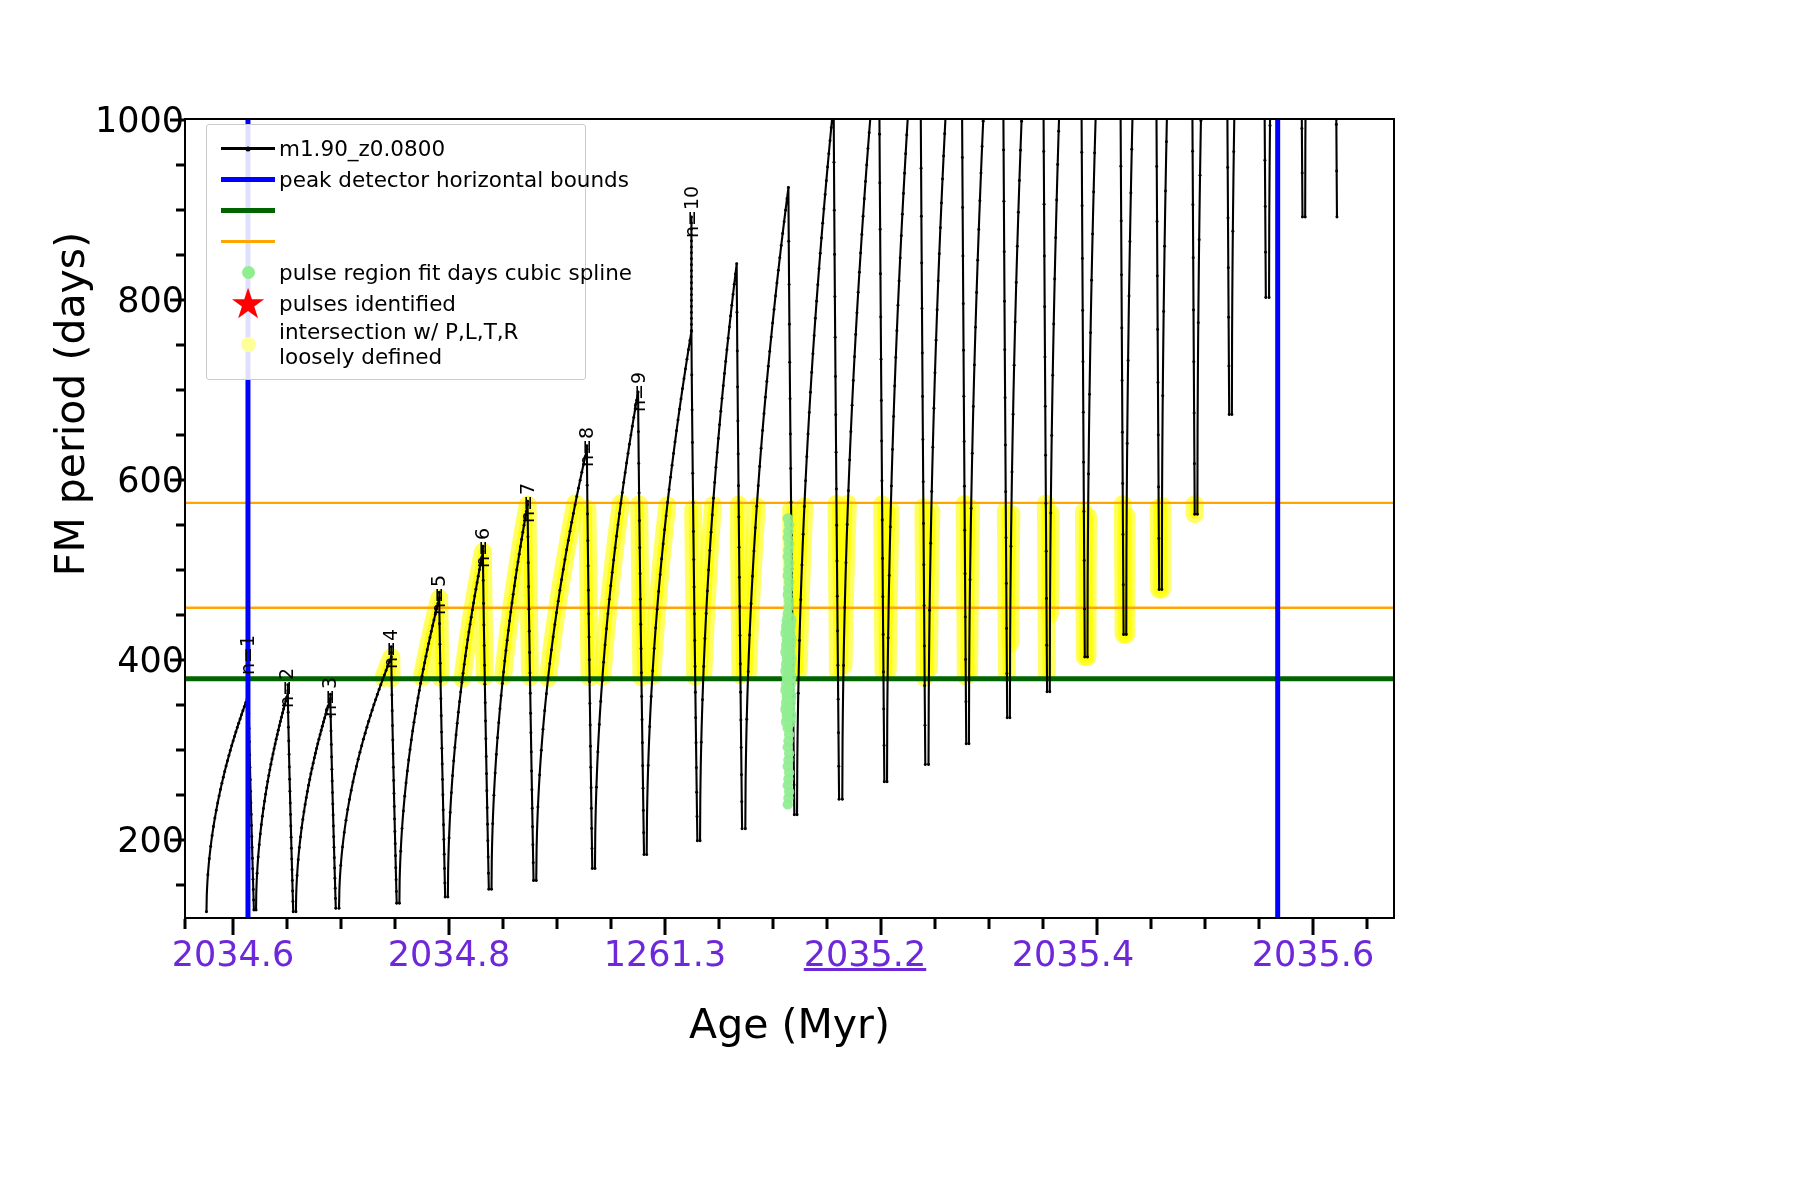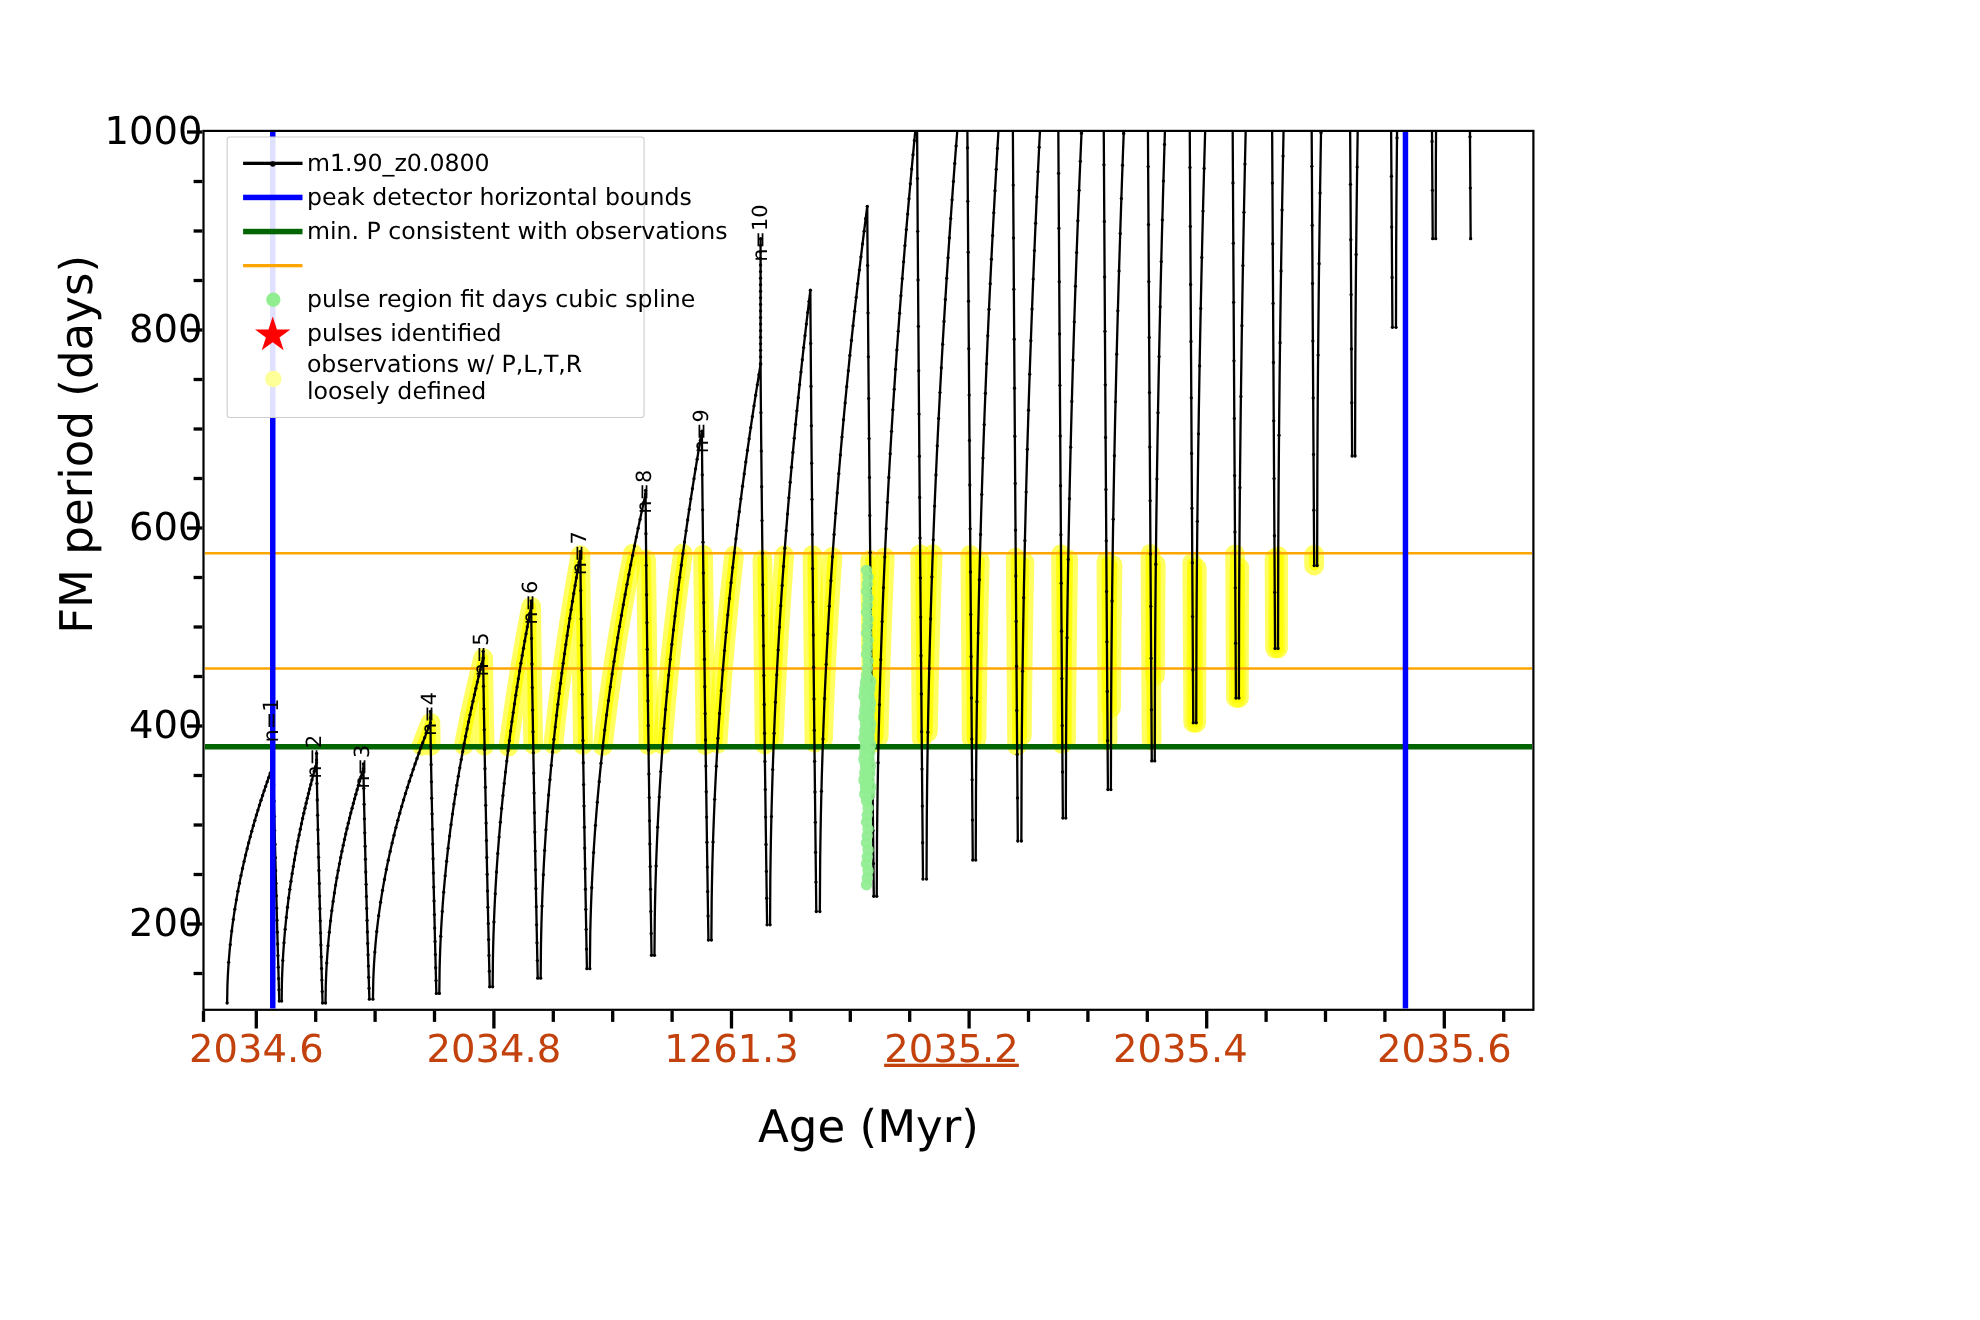--- a/index.html
+++ b/index.html
@@ -58,21 +58,21 @@
     left:184px; top:1000px; width:1211px;
     text-align:center;
     font-size:41px;
     color:#000;
     white-space:nowrap;
   }
   .xtick-label{
     position:absolute;
     top:934px;
     font-size:35px;
-    color:#c2410c;
+    color:#6d28d9;
     white-space:nowrap;
     transform:translateX(-50%);
   }
   .xtick-major{
     position:absolute;
     top:919px;
     width:3px;height:16px;background:#000;
     transform:translateX(-50%);
   }
   .xtick-minor{
@@ -1327,21 +1327,20 @@
     <div class="legend-row">
       <span class="legend-key">
         <span class="key-line" style="background:#0000ff;height:5px;"></span>
       </span>
       <span class="legend-text">peak detector horizontal bounds</span>
     </div>
     <div class="legend-row">
       <span class="legend-key">
         <span class="key-line" style="background:#006400;height:5px;"></span>
       </span>
-      <span class="legend-text">min. P consistent with observations</span>
     </div>
     <div class="legend-row">
       <span class="legend-key">
         <span class="key-line" style="background:#ffa500;height:3px;"></span>
       </span>
     </div>
     <div class="legend-row">
       <span class="legend-key">
         <span class="key-dot" style="background:#90ee90;"></span>
       </span>
@@ -1350,17 +1349,17 @@
     <div class="legend-row">
       <span class="legend-key">
         <span class="key-star">★</span>
       </span>
       <span class="legend-text">pulses identified</span>
     </div>
     <div class="legend-row two-line">
       <span class="legend-key" style="height:50px;">
         <span class="key-dot" style="background:#ffff99;width:15px;height:15px;"></span>
       </span>
-      <span class="legend-text wrap" style="width:280px;">observations w/ P,L,T,R loosely defined</span>
+      <span class="legend-text wrap" style="width:280px;">intersection w/ P,L,T,R loosely defined</span>
     </div>
   </div>
 
 </div>
 
 </body></html>

